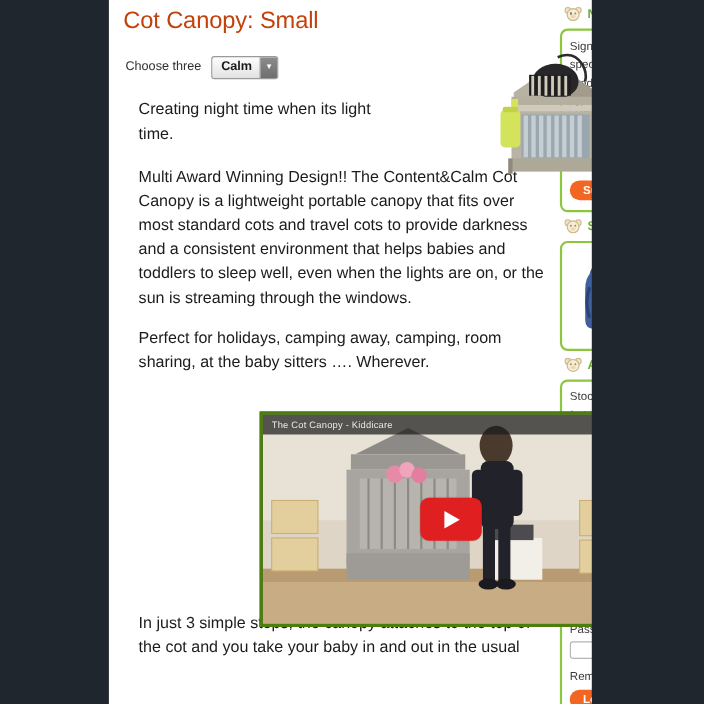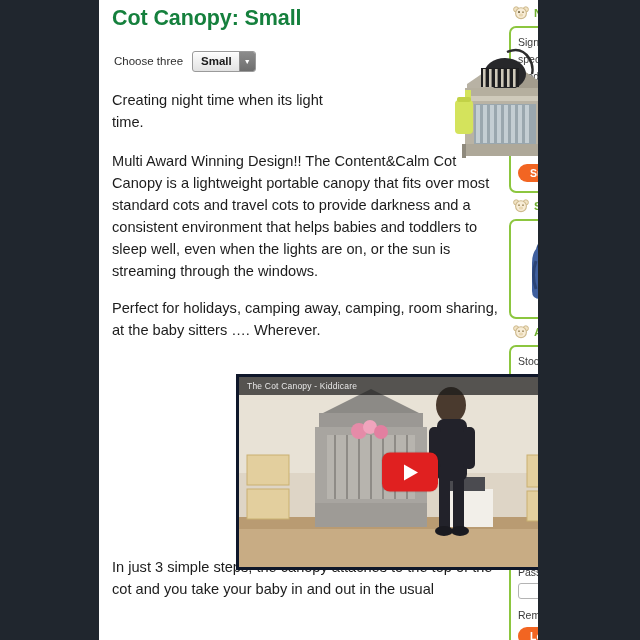--- a/index.html
+++ b/index.html
@@ -24,21 +24,21 @@
   }
 
   
   .main{
     position:absolute;left:0;top:0;width:406px;height:640px;
     padding:0 6px 0 13px;box-sizing:border-box;
   }
 
   h1.title{
     margin:6px 0 0 0;
-    font-size:21.5px;font-weight:bold;color:#15803d;
+    font-size:21.5px;font-weight:normal;color:#c2410c;
     letter-spacing:-0.1px;line-height:1.2;
   }
 
   .size-row{display:flex;align-items:center;margin:19px 0 0 2px;}
   .size-label{font-size:11.5px;color:#2e2e2e;}
   .size-select{
     margin-left:9px;display:inline-flex;align-items:stretch;
     height:19px;border:1px solid #9a9a9a;border-radius:3px;
     background:linear-gradient(#fdfdfd,#e2e2e2);
     box-shadow:0 1px 0 rgba(255,255,255,.7) inset;
@@ -48,34 +48,34 @@
     display:flex;align-items:center;padding:0 7px 0 8px;
     font-size:11.5px;color:#1a1a1a;font-weight:bold;
   }
   .size-select .arrow{
     width:15px;display:flex;align-items:center;justify-content:center;
     background:linear-gradient(#8c8c8c,#6e6e6e);
     border-left:1px solid #8f8f8f;color:#fff;font-size:7px;
   }
 
   p.body{
-    margin:17px 0 0 0;
+    margin:17px 0 0 14px;
     font-size:14.6px;line-height:22px;color:#1c1c1c;
   }
   p.body.tight{margin-top:15px;}
 
   
   .hero{
     position:absolute;left:322px;top:44px;width:160px;height:130px;z-index:5;
   }
 
   
   .video{
     position:absolute;left:137px;top:374px;width:347px;height:196px;
-    border:3px solid #0f172a;box-sizing:border-box;background:#737373;
+    border:3px solid #4d7c0f;box-sizing:border-box;background:#737373;
     overflow:hidden;z-index:8;
   }
   .video-bar{
     position:absolute;left:0;top:0;right:0;height:18px;
     background:rgba(28,28,28,.72);display:flex;align-items:center;
     justify-content:space-between;padding:0 8px;box-sizing:border-box;z-index:3;
   }
   .video-bar .vt{font-size:8.5px;color:#e8e8e8;letter-spacing:.2px;}
   .video-bar .yt{font-size:8px;color:#dcdcdc;letter-spacing:.2px;}
   .play{
@@ -129,21 +129,21 @@
 
   <div class="page">
 
     <div class="main">
 
       <h1 class="title">Cot Canopy: Small</h1>
 
       <div class="size-row">
         <span class="size-label">Choose three</span>
         <span class="size-select">
-          <span class="val">Small</span>
+          <span class="val">Calm</span>
           <span class="arrow">▼</span>
         </span>
       </div>
 
       <p class="body" style="width:215px;">Creating night time when its light time.</p>
       <p class="body">Multi Award Winning Design!! The Content&amp;Calm Cot Canopy is a lightweight portable canopy that fits over most standard cots and travel cots to provide darkness and a consistent environment that helps babies and toddlers to sleep well, even when the lights are on, or the sun is streaming through the windows.</p>
       <p class="body tight">Perfect for holidays, camping away, camping, room sharing, at the baby sitters …. Wherever.</p>
       <p class="body" style="margin-top:215px;">In just 3 simple steps, the canopy attaches to the top of the cot and you take your baby in and out in the usual</p>
     </div>
 

